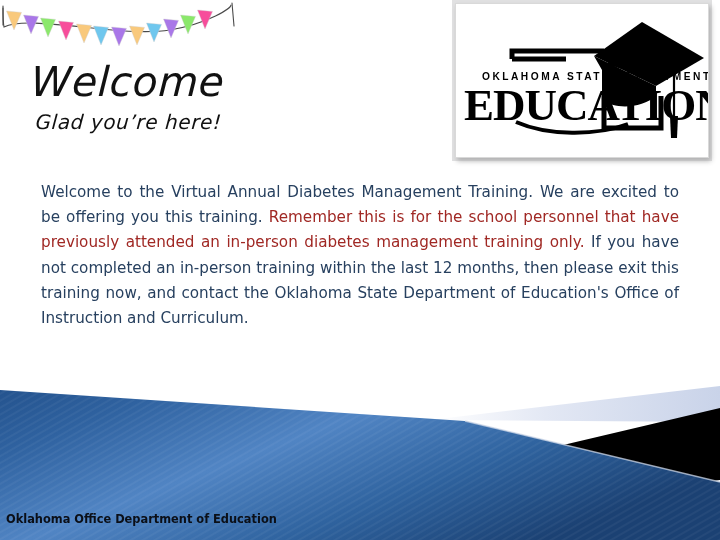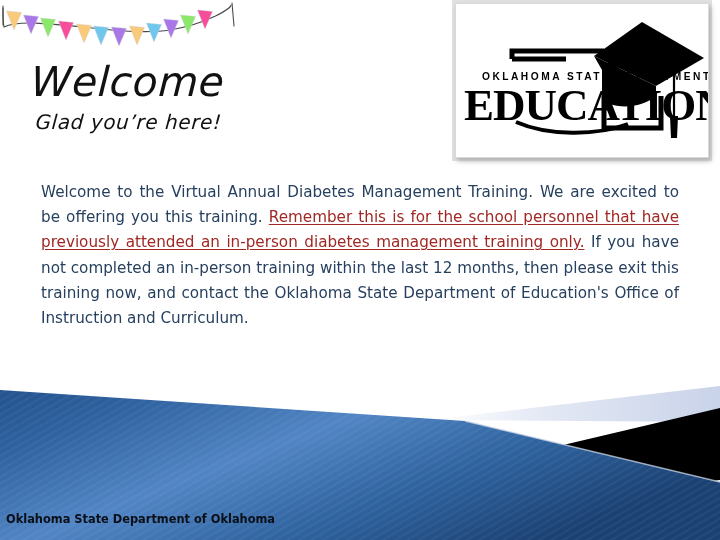--- a/index.html
+++ b/index.html
@@ -50,21 +50,20 @@
     font-family:"DejaVu Sans",sans-serif;
     font-size:15.2px;
     line-height:25.2px;
     color:#27405F;
     text-align:justify;
     text-justify:inter-word;
     font-weight:400;
   }
   #body-copy .em{
     color:#A02824;
-    text-decoration:underline;
     text-underline-offset:2px;
   }
 
   
   #banner{position:absolute;left:0;top:372px;width:720px;height:168px;}
 
   
   #footer{
     position:absolute;left:6px;top:481px;
     font-family:"DejaVu Sans",sans-serif;
@@ -159,18 +158,18 @@
 
     <path d="M720,36 L720,108 L300,168 L160,168 Z" fill="#000000"></path>
 
     <path d="M0,18 L465,49 L720,110 L720,168 L0,168 Z" fill="url(#gBlue)"></path>
     <path d="M0,18 L465,49 L720,110 L720,168 L0,168 Z" fill="url(#stripes)"></path>
 
     <path d="M465,49 L720,110" fill="none" stroke="#cfd8e8" stroke-width="1.6" opacity=".75"></path>
   </svg>
 
   <div id="footer">
-    <div>Oklahoma State Department of Oklahoma</div>
+    <div>Oklahoma Office Department of Education</div>
     
     
   </div>
 
 </div>
 
 </body></html>

